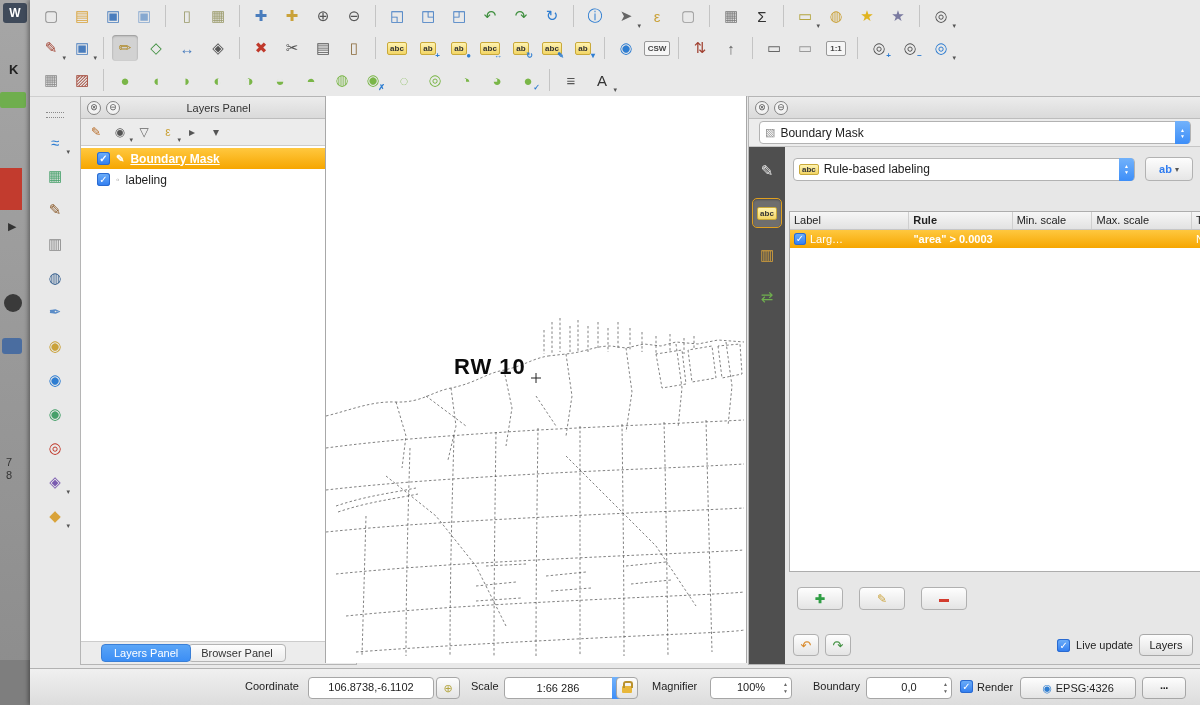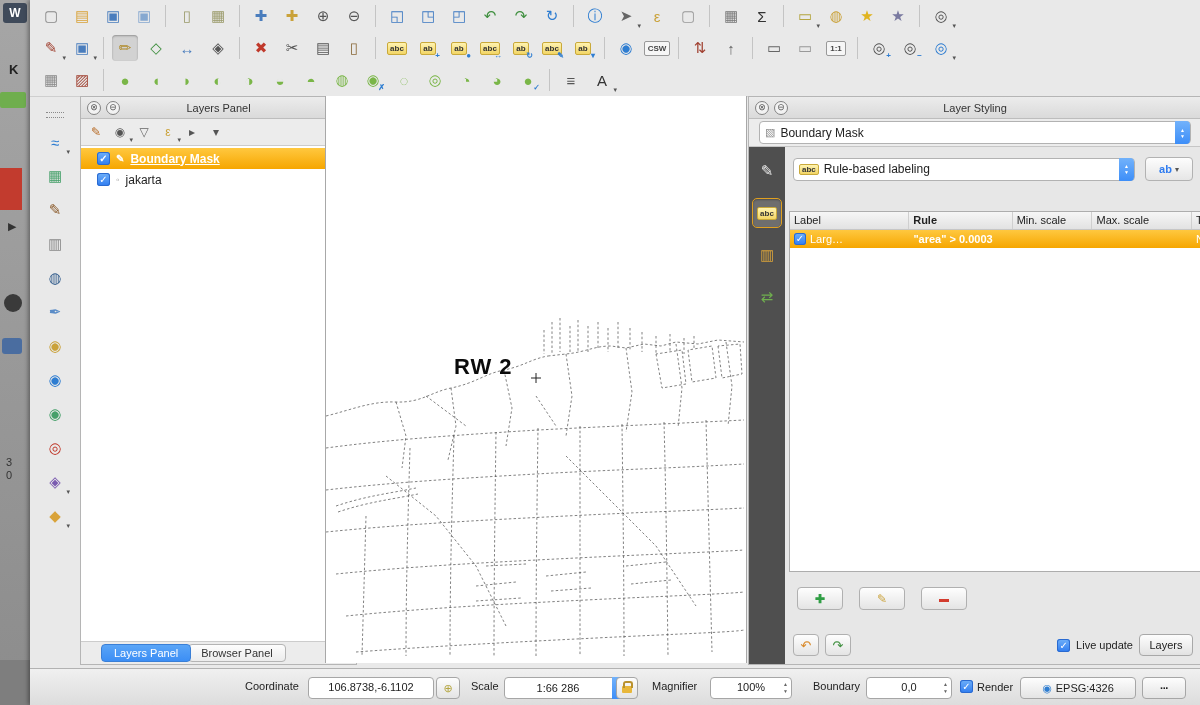--- a/index.html
+++ b/index.html
@@ -106,21 +106,21 @@
 <div class="screen">
 
   <div class="bg-strip">
     <div class="w-badge">W</div>
     <div class="frag-k">K</div>
     <div class="frag-green"></div>
     <div class="frag-red"></div>
     <div class="frag-play">▶</div>
     <div class="frag-circle"></div>
     <div class="frag-blue"></div>
-    <div class="frag-num">3 0</div>
+    <div class="frag-num">7 8</div>
     <div class="frag-bottom"></div>
   </div>
 
   <div class="qgis">
 
     <div class="toolbar row1">
         <div class="tbtn" title="new-project">
           <span class="glyph" style="color: rgb(136, 136, 136);">▢</span>
         </div>
         <div class="tbtn" title="open-project">
@@ -449,21 +449,21 @@
         </div>
       <div class="layer-tree">
         <div class="layer-row selected">
           <span class="cb">✓</span>
           <span class="lmark editing">✎</span>
           <span class="lname">Boundary Mask</span>
         </div>
         <div class="layer-row">
           <span class="cb">✓</span>
           <span class="lmark">◦</span>
-          <span class="lname">jakarta</span>
+          <span class="lname">labeling</span>
         </div>
       </div>
       <div class="lp-tabs">
         <div class="lp-tab active">Layers Panel</div>
         <div class="lp-tab">Browser Panel</div>
       </div>
     </div>
 
     <div class="map-canvas">
       <svg width="420" height="567" viewBox="0 0 420 567">
@@ -488,28 +488,27 @@
           <path d="M240,360 L280,400 L330,450 L370,510"></path>
           <path d="M150,490 L190,486 M150,505 L195,502 M160,470 L200,468"></path>
           <path d="M220,480 L260,476 M225,495 L265,492 M300,470 L340,466 M305,488 L345,484"></path>
           <path d="M10,410 C40,400 60,398 90,392 M12,416 C42,406 62,404 92,398"></path>
           <path d="M100,300 L140,330 M210,300 L230,330"></path>
         </g>
         <g stroke="#222" stroke-width="1">
           <path d="M205,282 H215 M210,277 V287"></path>
         </g>
       </svg>
-      <div class="map-label">RW 2</div>
+      <div class="map-label">RW 10</div>
     </div>
 
     <div class="styling-panel">
       <div class="panel-header">
         <span class="macbtn">⊗</span>
         <span class="macbtn">⊖</span>
-        <span class="panel-title">Layer Styling</span>
       </div>
       <div class="sp-combo-row">
         <div class="combo">
           <span class="glyph" style="color:#888;font-size:11px">▧</span>
           <span>Boundary Mask</span>
           <span class="stepper">
               <span>▲</span>
               <span>▼</span>
             </span>
         </div>

